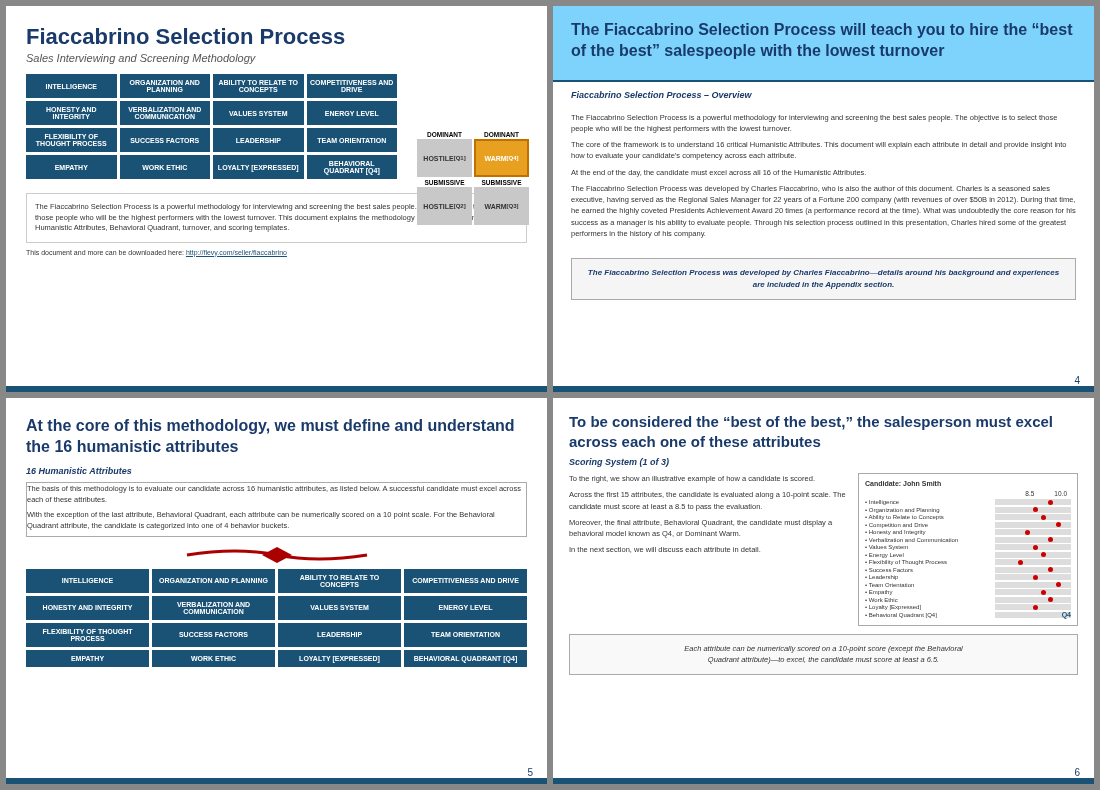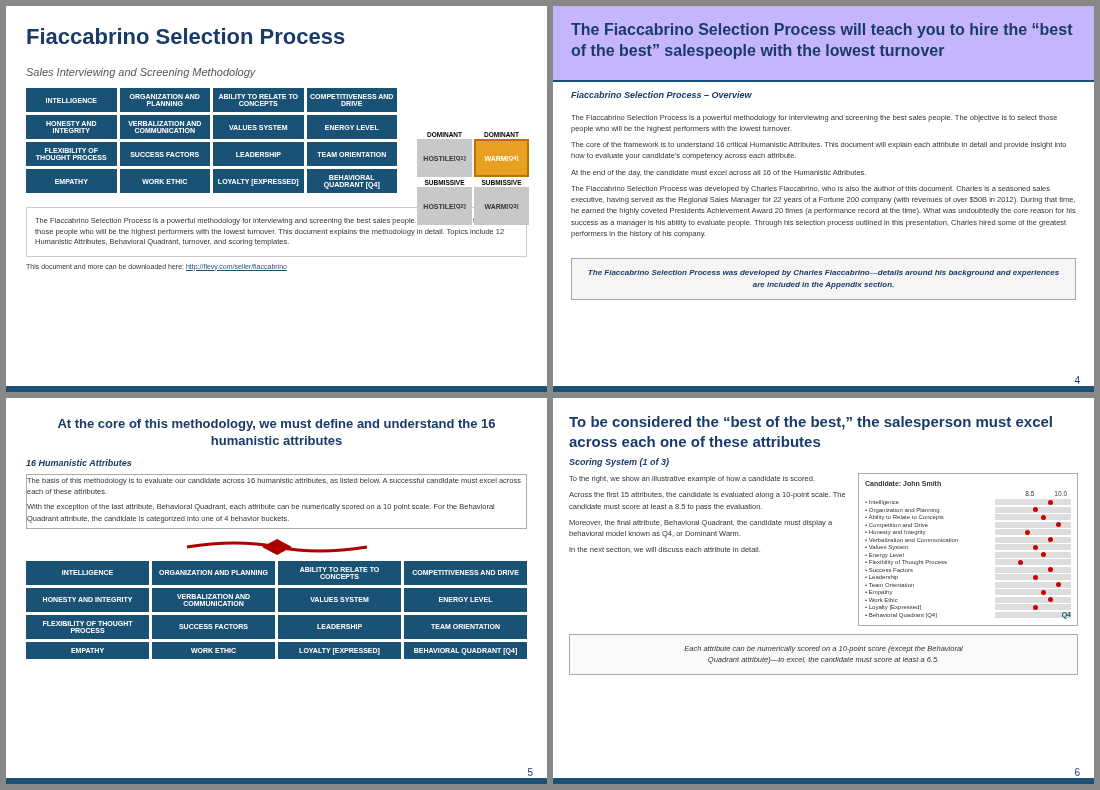--- a/index.html
+++ b/index.html
@@ -18,21 +18,21 @@
       background: white;
       overflow: hidden;
       position: relative;
       padding: 18px 20px 14px 20px;
     }
     
     .slide-1 .main-title {
       font-size: 22px;
       font-weight: bold;
       color: #1a3a6b;
-      margin-bottom: 16px;
+      margin-bottom: 2px;
     }
     .slide-1 .subtitle {
       font-size: 11px;
       font-style: italic;
       color: #555;
       margin-bottom: 10px;
     }
     .attributes-grid {
       display: grid;
       grid-template-columns: repeat(4, 1fr);
@@ -92,21 +92,21 @@
       bottom: 0; left: 0; right: 0;
       height: 6px;
       background: #1a5276;
     }
 
     
     .slide-2 {
       background: white;
     }
     .slide-2 .top-header {
-      background: #c4b5fd;
+      background: #7dd3fc;
       padding: 14px 18px 10px 18px;
       border-bottom: 2px solid #1a5276;
     }
     .slide-2 .top-header .big-title {
       font-size: 16px;
       font-weight: bold;
       color: #1a3a6b;
       line-height: 1.3;
       margin-bottom: 8px;
     }
@@ -146,26 +146,25 @@
     }
     .slide-2 .bottom-bar {
       position: absolute;
       bottom: 0; left: 0; right: 0;
       height: 6px;
       background: #1a5276;
     }
 
     
     .slide-3 .section-header {
-      font-size: 13px;
+      font-size: 16px;
       font-weight: bold;
       color: #1a3a6b;
       line-height: 1.3;
       margin-bottom: 8px;
-      text-align: center;
     }
     .slide-3 .section-sub {
       font-size: 9px;
       font-weight: bold;
       font-style: italic;
       color: #1a3a6b;
       margin-bottom: 6px;
     }
     .slide-3 .info-box {
       border: 1px solid #aaa;

